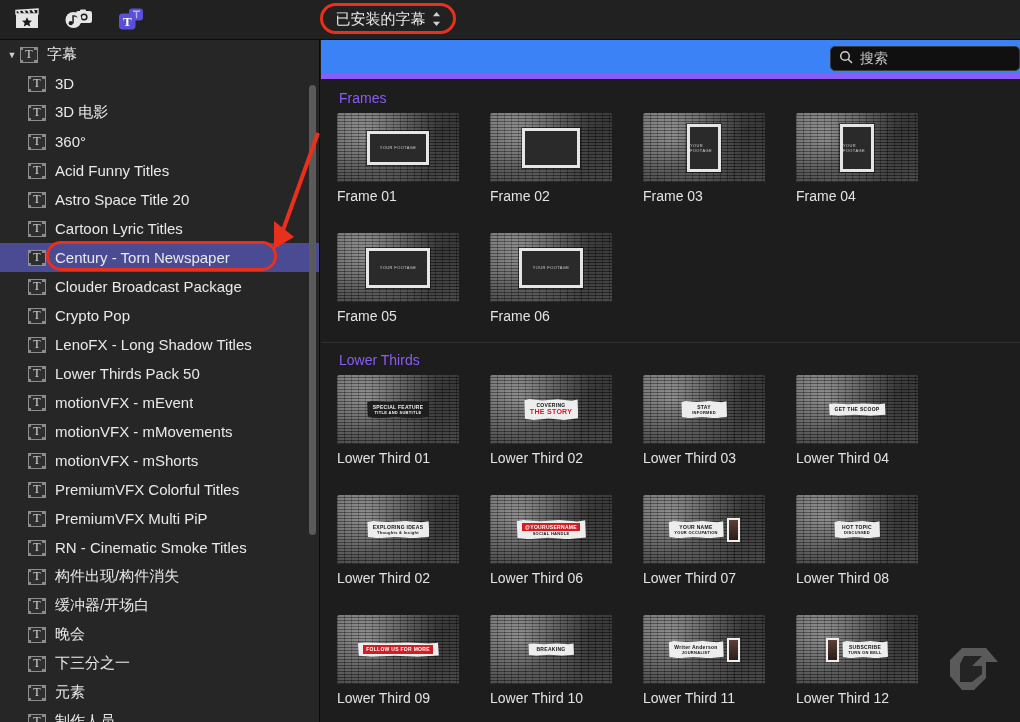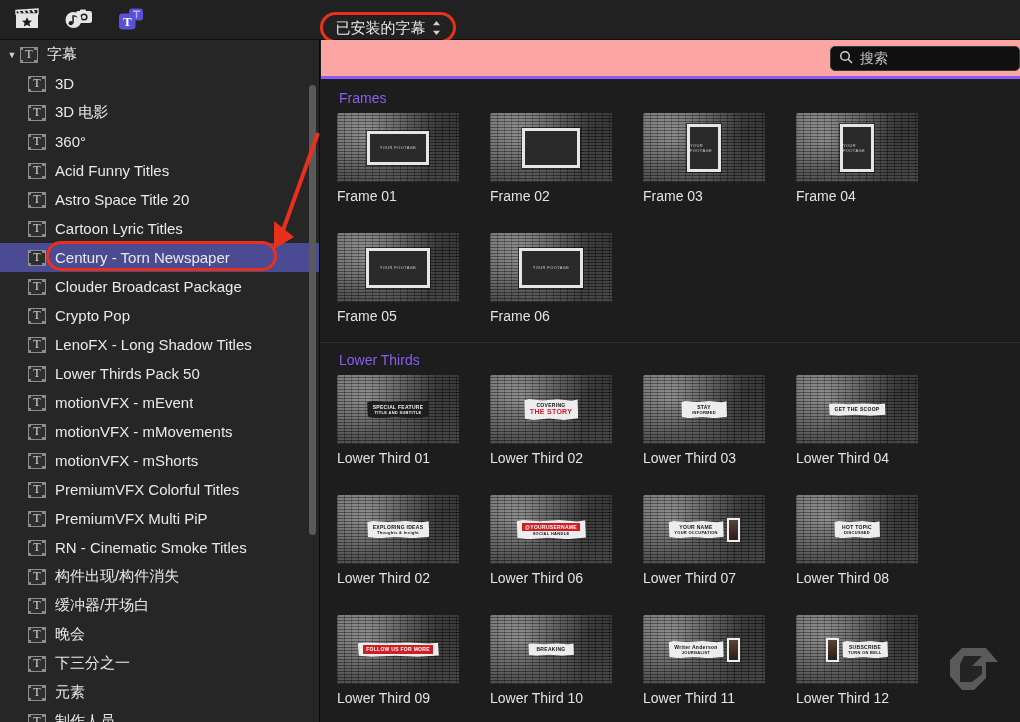--- a/index.html
+++ b/index.html
@@ -14,21 +14,21 @@
 
   
   .topbar {
     position: absolute; left: 0; top: 0; width: 1020px; height: 40px;
     background: #212121;
     border-bottom: 1px solid #0d0d0d;
   }
   .tb-icons { position: absolute; left: 10px; top: 4px; display: flex; gap: 18px; align-items: center; }
   .tb-btn { width: 34px; height: 30px; display: flex; align-items: center; justify-content: center; cursor: pointer; }
 
-  .popup-wrap { position: absolute; left: 323px; top: 4px; width: 130px; height: 30px; margin-top: 9px; }
+  .popup-wrap { position: absolute; left: 323px; top: 4px; width: 130px; height: 30px; }
   .popup {
     width: 130px; height: 30px;
     display: flex; align-items: center; justify-content: center; gap: 6px;
     color: #e8e8e8; font-size: 15px; cursor: pointer;
     background: transparent;
   }
   .popup .chev { display: flex; flex-direction: column; line-height: 5px; font-size: 9px; color: #cfcfcf; }
   .ann-ellipse-popup {
     position: absolute; left: -3px; top: -1px; width: 136px; height: 31px;
     border: 3px solid #e8301c; border-radius: 16px; pointer-events: none;
@@ -77,21 +77,21 @@
   }
   .ann-arrow { position: absolute; left: 260px; top: 125px; width: 70px; height: 130px; pointer-events: none; z-index: 30; }
 
   
   .browser {
     position: absolute; left: 321px; top: 40px; width: 699px; height: 682px;
     background: #1d1d1d;
   }
   .bheader {
     position: absolute; left: 0; top: 0; width: 699px; height: 39px;
-    background: #fca5a5; border-bottom: 3px solid #8b5cf6;
+    background: #3b82f6; border-bottom: 5px solid #8b5cf6;
   }
   .search {
     position: absolute; right: 0px; top: 6px; width: 190px; height: 25px;
     background: #101010; border: 1px solid #3a3a3a; border-radius: 5px;
     display: flex; align-items: center; padding: 0 8px; gap: 7px; cursor: text;
   }
   .search .ph { color: #c3c3c3; font-size: 14px; }
 
   .bbody { position: absolute; left: 0; top: 39px; width: 699px; height: 643px; overflow: hidden; }
   .section-title {

